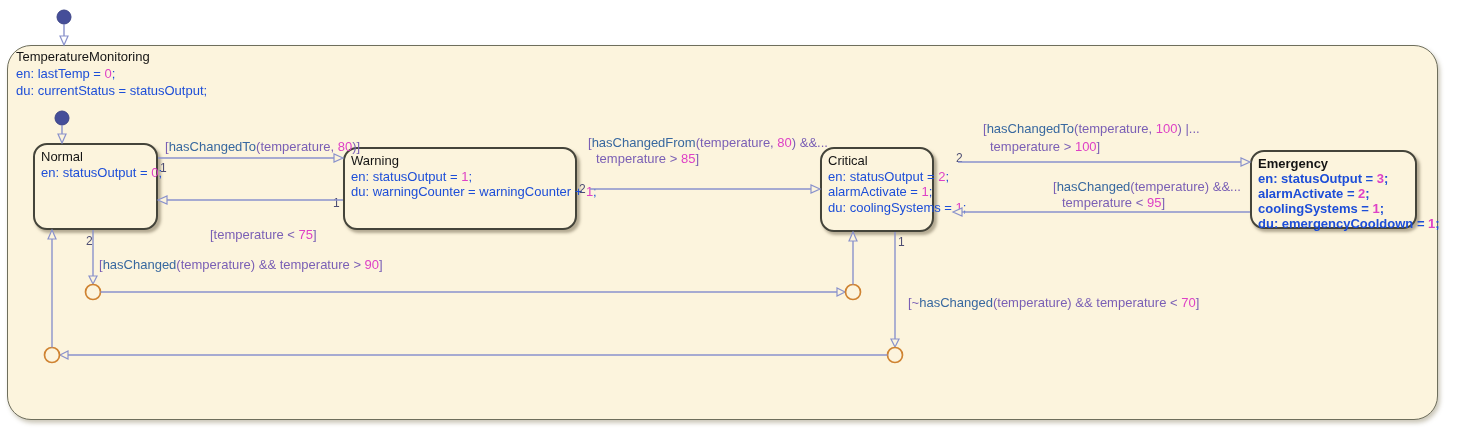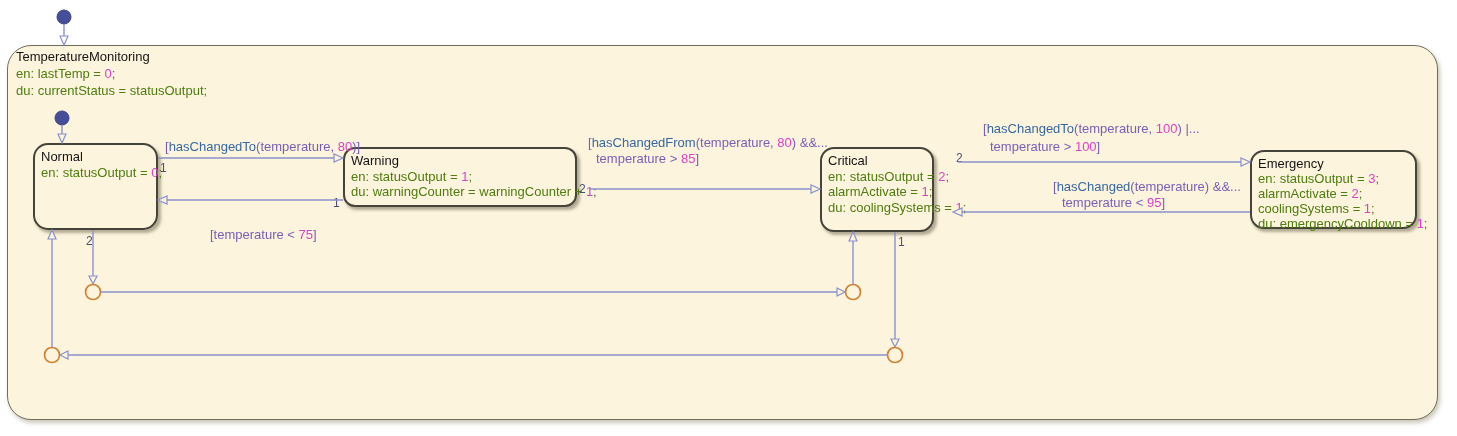--- a/index.html
+++ b/index.html
@@ -23,60 +23,60 @@
   .state-line { font-size:13px; line-height:15.5px; color:#141414; white-space:nowrap; }
   .state-em .state-line { line-height:15px; }
 
   
   .tlabel { position:absolute; font-size:13px; line-height:16px; color:#7a5fb5; white-space:nowrap; }
   .prio   { position:absolute; font-size:12px; color:#4d4d73; white-space:nowrap; }
 
   .seg-n { color:#de41c6; }   
   .seg-f { color:#38689f; }   
   .seg-p { color:#7a5fb5; }   
-  .seg-t { color:#4d7c0f; }   
+  .seg-t { color:#1d4ed8; }   
 
   svg.wires { position:absolute; left:0; top:0; pointer-events:none; }
   .wire   { stroke:#8a92cc; stroke-width:1.4; fill:none; }
   .ahead  { stroke:#8a92cc; stroke-width:1.2; fill:#fcf4dd; }
   .ahead-out { stroke:#8a92cc; stroke-width:1.2; fill:#ffffff; }
   .junction { stroke:#cf8332; stroke-width:1.7; fill:#fcf4dd; }
   .defaultdot { fill:#454e99; stroke:#3c4486; stroke-width:1; }
 </style>
 </head>
 <body>
 
 <div id="root">
 
   <div class="container-state"></div>
   <div class="container-text">
     <div class="cline">TemperatureMonitoring</div>
     <div class="cline"><span class="seg-t">en: lastTemp = </span><span class="seg-n">0</span><span class="seg-t">;</span></div>
     <div class="cline"><span class="seg-t">du: currentStatus = statusOutput;</span></div>
   </div>
 
-  <div class="state" style="left:33px; top:143px; width:125px; height:87px;border-radius:15px;">
+  <div class="state" style="left:33px; top:143px; width:125px; height:87px;">
     <div class="state-line">Normal</div>
     <div class="state-line"><span class="seg-t">en: statusOutput = </span><span class="seg-n">0</span><span class="seg-t">;</span></div>
   </div>
 
-  <div class="state" style="left:343px; top:147px; width:234px; height:60px;border-radius:12px;">
+  <div class="state" style="left:343px; top:147px; width:234px; height:83px;">
     <div class="state-line">Warning</div>
     <div class="state-line"><span class="seg-t">en: statusOutput = </span><span class="seg-n">1</span><span class="seg-t">;</span></div>
     <div class="state-line"><span class="seg-t">du: warningCounter = warningCounter + </span><span class="seg-n">1</span><span class="seg-t">;</span></div>
   </div>
 
   <div class="state" style="left:820px; top:147px; width:114px; height:85px;">
     <div class="state-line">Critical</div>
     <div class="state-line"><span class="seg-t">en: statusOutput = </span><span class="seg-n">2</span><span class="seg-t">;</span></div>
     <div class="state-line"><span class="seg-t"> alarmActivate = </span><span class="seg-n">1</span><span class="seg-t">;</span></div>
     <div class="state-line"><span class="seg-t">du: coolingSystems = </span><span class="seg-n">1</span><span class="seg-t">;</span></div>
   </div>
 
-  <div class="state state-em" style="left:1250px; top:150px; width:167px; height:79px;">
+  <div class="state state-em" style="left:1250px; top:150px; width:167px; height:79px;font-weight:bold;">
     <div class="state-line">Emergency</div>
     <div class="state-line"><span class="seg-t">en: statusOutput = </span><span class="seg-n">3</span><span class="seg-t">;</span></div>
     <div class="state-line"><span class="seg-t"> alarmActivate = </span><span class="seg-n">2</span><span class="seg-t">;</span></div>
     <div class="state-line"><span class="seg-t"> coolingSystems = </span><span class="seg-n">1</span><span class="seg-t">;</span></div>
     <div class="state-line"><span class="seg-t">du: emergencyCooldown = </span><span class="seg-n">1</span><span class="seg-t">;</span></div>
   </div>
 
   <div class="tlabel" style="left:165px; top:139px;"><span class="seg-p">[</span><span class="seg-f">hasChangedTo</span><span class="seg-p">(temperature, </span><span class="seg-n">80</span><span class="seg-p">)]</span></div>
   <div class="prio" style="left:160px; top:161px;">1</div>
 
@@ -87,22 +87,24 @@
   <div class="tlabel" style="left:596px; top:151px;"><span class="seg-p">temperature &gt; </span><span class="seg-n">85</span><span class="seg-p">]</span></div>
   <div class="prio" style="left:579px; top:182px;">2</div>
 
   <div class="tlabel" style="left:983px; top:121px;"><span class="seg-p">[</span><span class="seg-f">hasChangedTo</span><span class="seg-p">(temperature, </span><span class="seg-n">100</span><span class="seg-p">) |...</span></div>
   <div class="tlabel" style="left:990px; top:139px;"><span class="seg-p">temperature &gt; </span><span class="seg-n">100</span><span class="seg-p">]</span></div>
   <div class="prio" style="left:956px; top:151px;">2</div>
 
   <div class="tlabel" style="left:1053px; top:179px;"><span class="seg-p">[</span><span class="seg-f">hasChanged</span><span class="seg-p">(temperature) &amp;&amp;...</span></div>
   <div class="tlabel" style="left:1062px; top:195px;"><span class="seg-p">temperature &lt; </span><span class="seg-n">95</span><span class="seg-p">]</span></div>
 
+  <div class="tlabel" style="left:99px; top:257px;"><span class="seg-p">[</span><span class="seg-f">hasChanged</span><span class="seg-p">(temperature) &amp;&amp; temperature &gt; </span><span class="seg-n">90</span><span class="seg-p">]</span></div>
   <div class="prio" style="left:86px; top:234px;">2</div>
 
+  <div class="tlabel" style="left:908px; top:295px;"><span class="seg-p">[~</span><span class="seg-f">hasChanged</span><span class="seg-p">(temperature) &amp;&amp; temperature &lt; </span><span class="seg-n">70</span><span class="seg-p">]</span></div>
   <div class="prio" style="left:898px; top:235px;">1</div>
 
   <svg class="wires" width="1457" height="436" viewBox="0 0 1457 436">
 
     <circle class="defaultdot" cx="64" cy="17" r="7"></circle>
     <path class="wire" d="M64,24 L64,36"></path>
     <path class="ahead-out" d="M64,45 L60,36 L68,36 Z"></path>
 
     <circle class="defaultdot" cx="62" cy="118" r="7"></circle>
     <path class="wire" d="M62,125 L62,134"></path>

